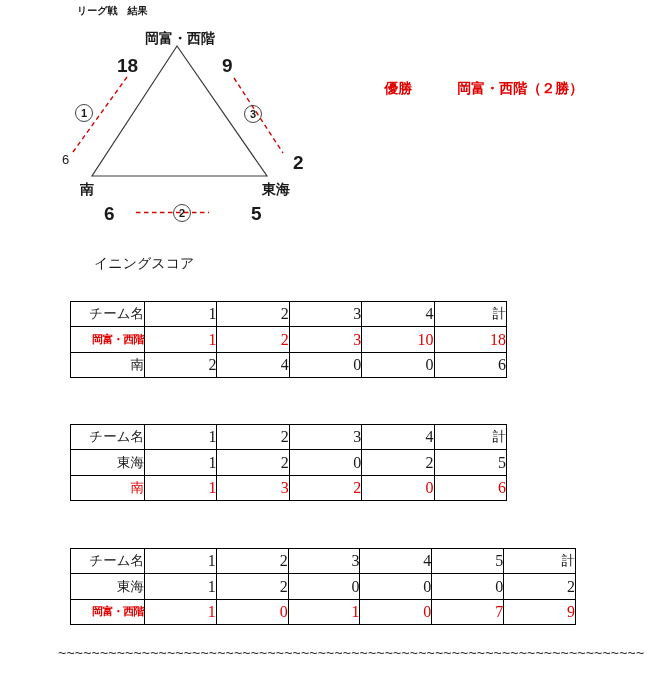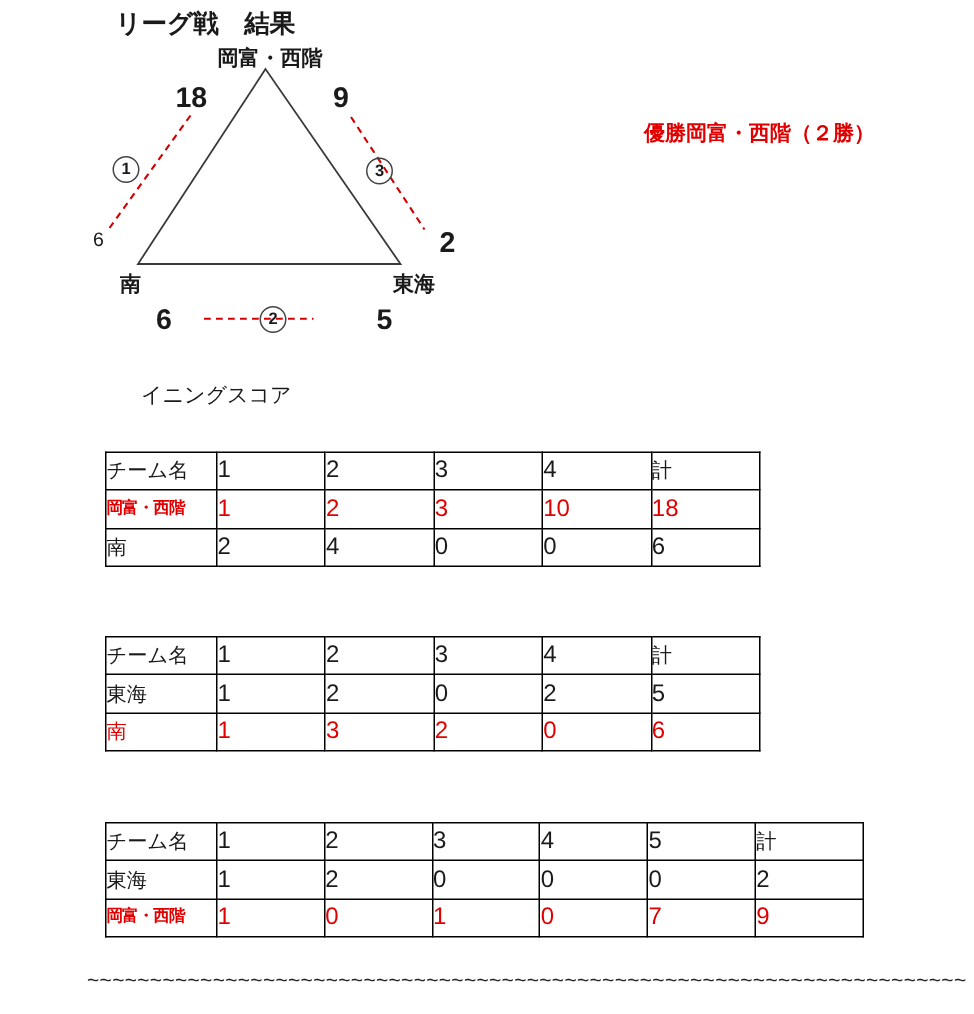--- a/index.html
+++ b/index.html
@@ -6,54 +6,54 @@
   body{
     width:649px;height:676px;background:#ffffff;
     font-family:"Liberation Sans","DejaVu Sans",sans-serif;
     color:var(--ink,#1a1a1a);
   }
   .page{position:relative;width:649px;height:676px;background:#ffffff;overflow:hidden;}
   .diagram-svg{position:absolute;left:0;top:0;width:649px;height:676px;pointer-events:none;}
   .tri{fill:none;stroke:#3a3a3a;stroke-width:1.2;}
   .dash{stroke:var(--dash,#d40000);stroke-width:1.4;stroke-dasharray:4.5 3.5;fill:none;}
   .lbl{position:absolute;line-height:1;white-space:pre;color:var(--ink,#1a1a1a);}
-  .title{left:77px;top:7px;font-size:17px;font-weight:700;}
+  .title{left:77px;top:7px;font-size:10px;font-weight:700;font-family:Liberation Mono, monospace;}
   .team-top{left:145px;top:31px;font-size:14px;font-weight:700;}
   .team-left{left:80px;top:182px;font-size:14px;font-weight:700;}
   .team-right{left:262px;top:182px;font-size:14px;font-weight:700;}
   .bignum{font-size:19px;font-weight:600;}
   .n18{left:117px;top:56px;}
   .n9{left:222px;top:56px;}
   .n2{left:293px;top:153px;}
   .n6b{left:104px;top:204px;}
   .n5b{left:251px;top:204px;}
   .n6small{left:62px;top:153px;font-size:13px;font-weight:500;}
   .badge{
     position:absolute;width:16px;height:16px;border:1.4px solid #444;border-radius:50%;
     display:flex;align-items:center;justify-content:center;
     font-size:11px;font-weight:600;color:var(--ink,#1a1a1a);background:transparent;
   }
   .badge1{left:75px;top:104px;}
   .badge3{left:244px;top:105px;}
   .badge2{left:173px;top:204px;}
   .standings{position:absolute;left:361px;top:51px;font-size:14px;font-weight:700;line-height:25px;}
   .standing-row{height:25px;white-space:pre;}
-  .standing-row .rank{display:inline-block;width:73px;text-align:right;}
+  .standing-row .rank{display:inline-block;width:73px;}
   .red{color:var(--red,#e00000);}
   .heading{left:94px;top:256px;font-size:14px;font-weight:400;}
   .table-host{position:absolute;}
   .t1{left:70px;top:301px;}
   .t2{left:70px;top:424px;}
   .t3{left:70px;top:548px;}
   table.score-table{border-collapse:collapse;table-layout:fixed;background:#fff;}
   .t1 table.score-table,.t2 table.score-table{width:437px;}
   .t3 table.score-table{width:506px;}
   .score-table th,.score-table td{
-    border:1.6px solid #000;padding:0;margin:0;text-align:left;vertical-align:middle;
-    height:24.4px;line-height:1;font-size:16px;font-weight:400;color:var(--ink,#1a1a1a);
+    border:1.6px solid #000;padding:0;margin:0;text-align:right;vertical-align:middle;
+    height:24.4px;line-height:1;font-size:16px;font-weight:400;color:var(--ink,#1a1a1a);font-family:Liberation Serif, serif;
   }
   .score-table th:first-child,.score-table td:first-child{width:73px;}
   .score-table .kanji{font-size:13.5px;}
   .score-table td.team{font-size:13.5px;}
   .score-table tr.red td{color:var(--red,#e00000);}
   .score-table td.compressed{font-size:11px;font-weight:700;letter-spacing:-0.6px;}
   .divider{left:58px;top:646px;font-size:14px;font-weight:400;color:#222;letter-spacing:0.2px;}
 </style>
 </head>
 <body>

